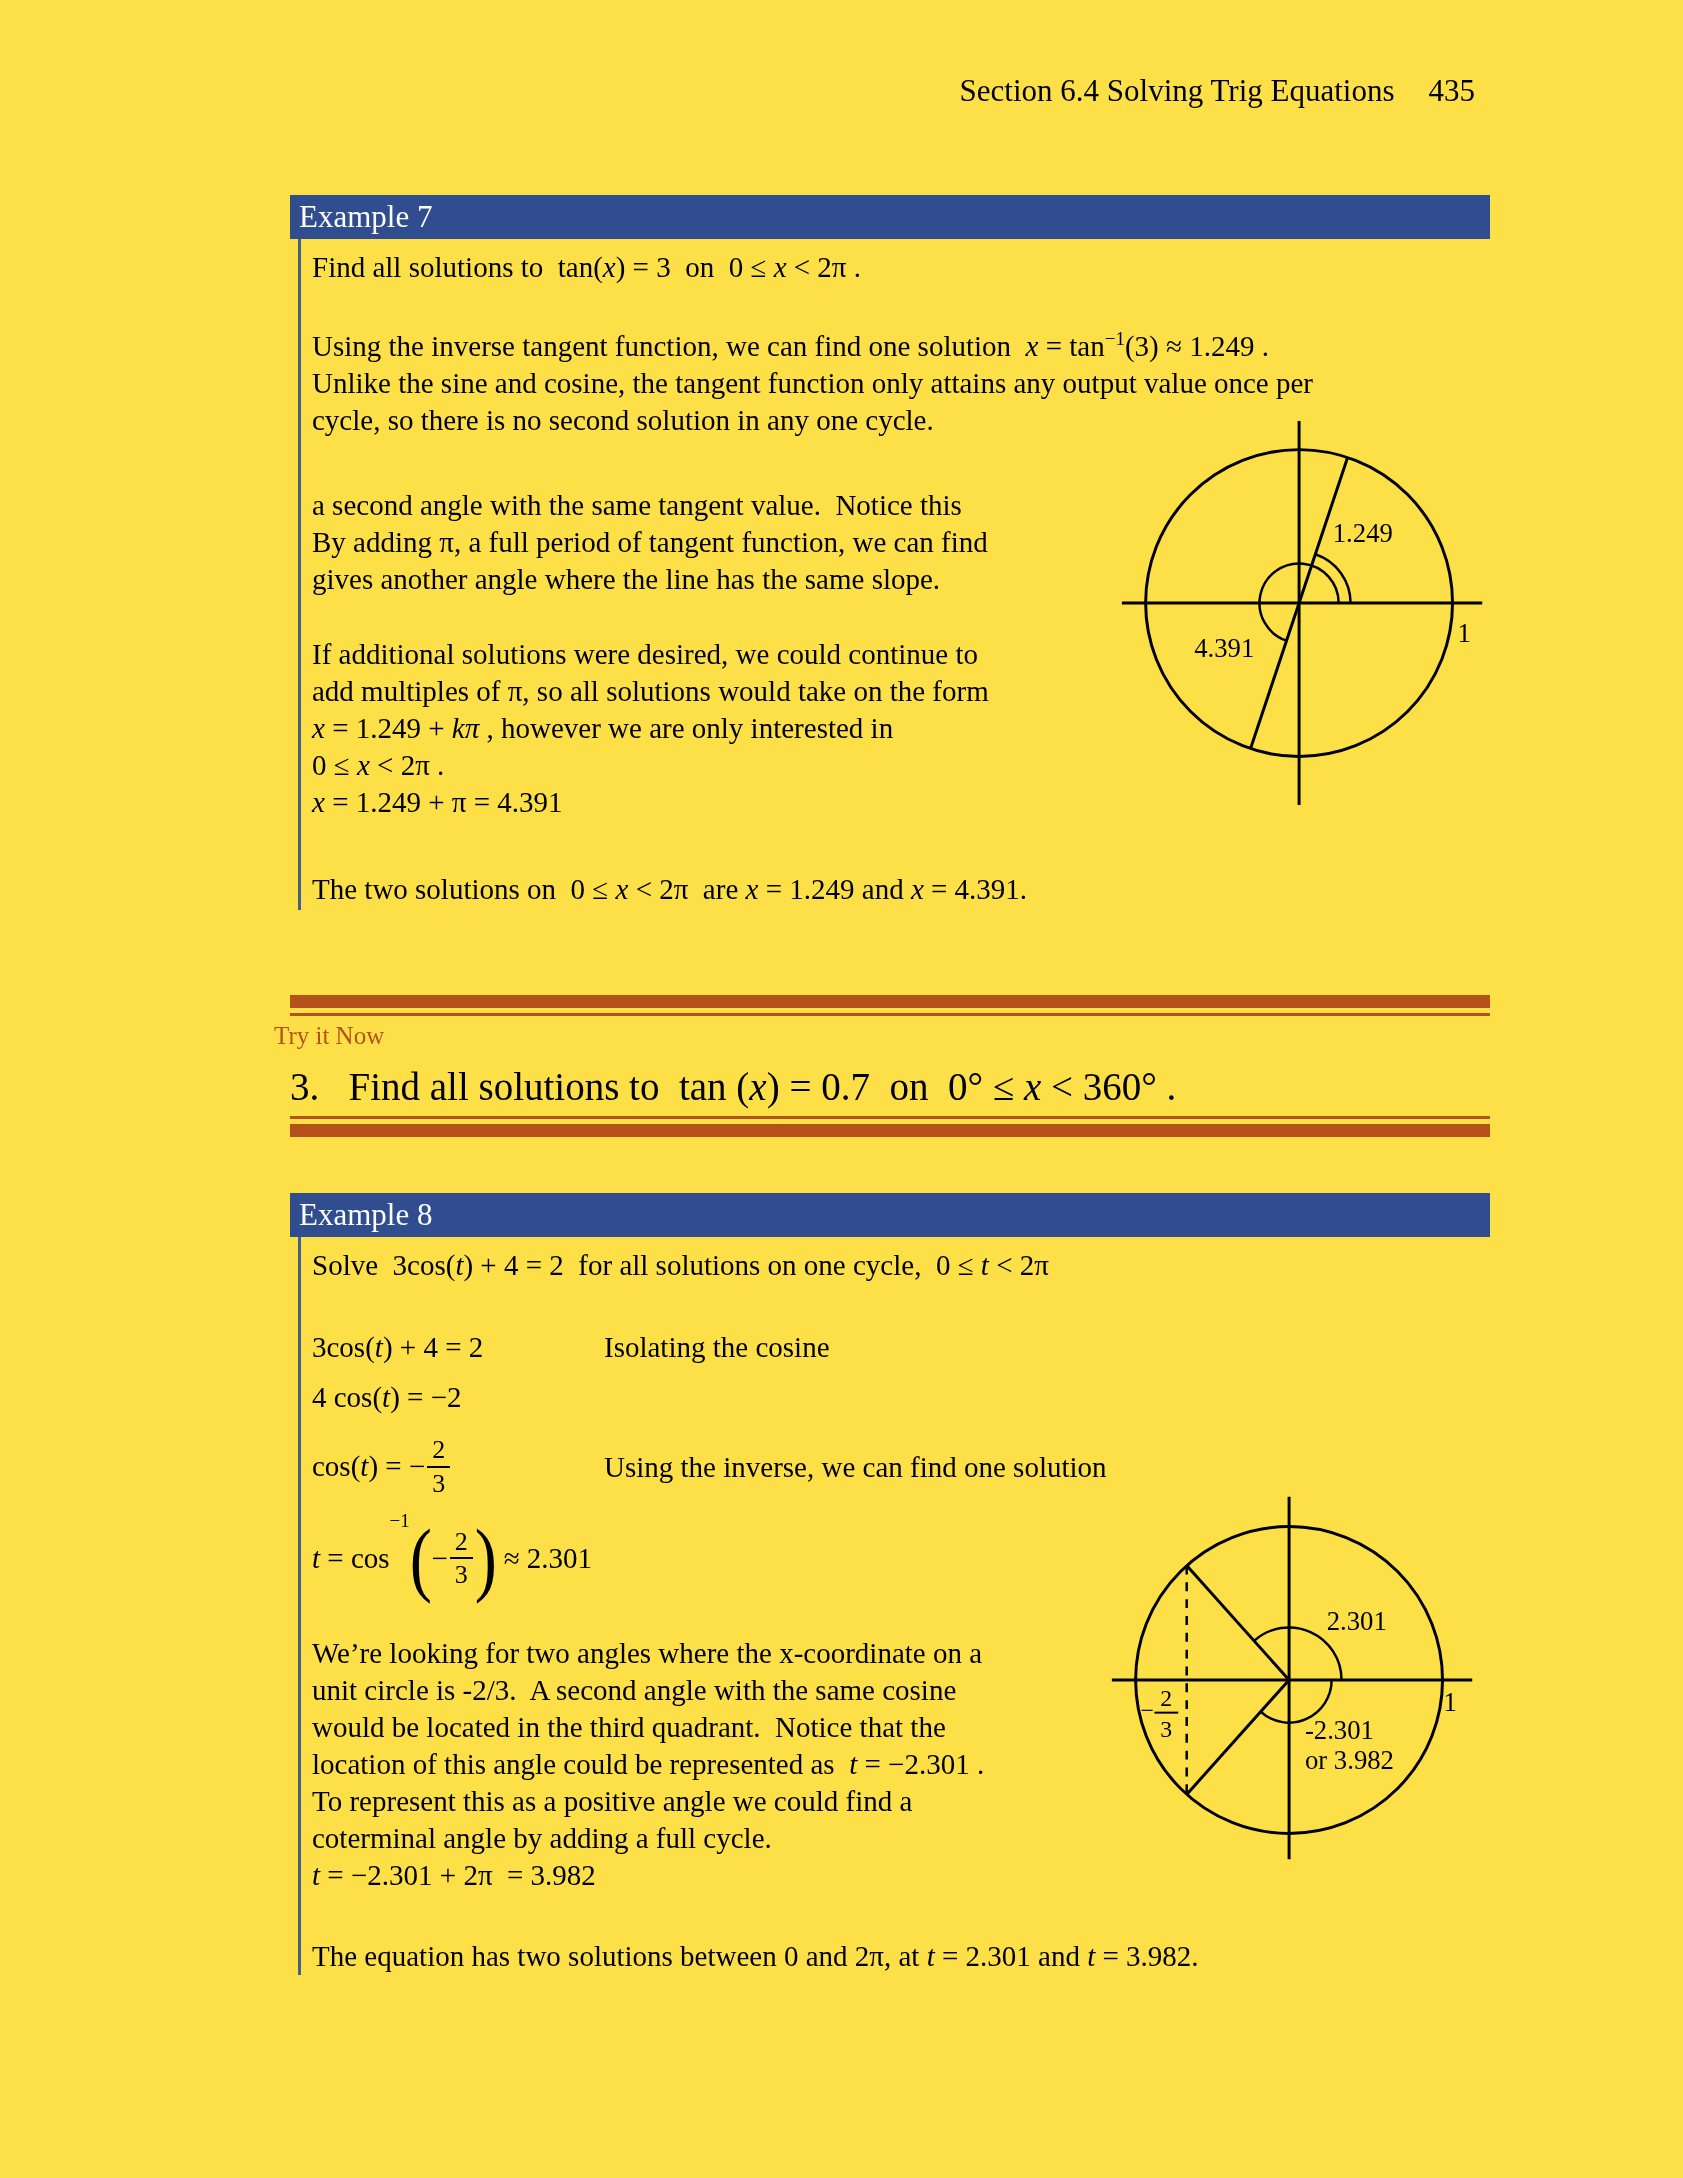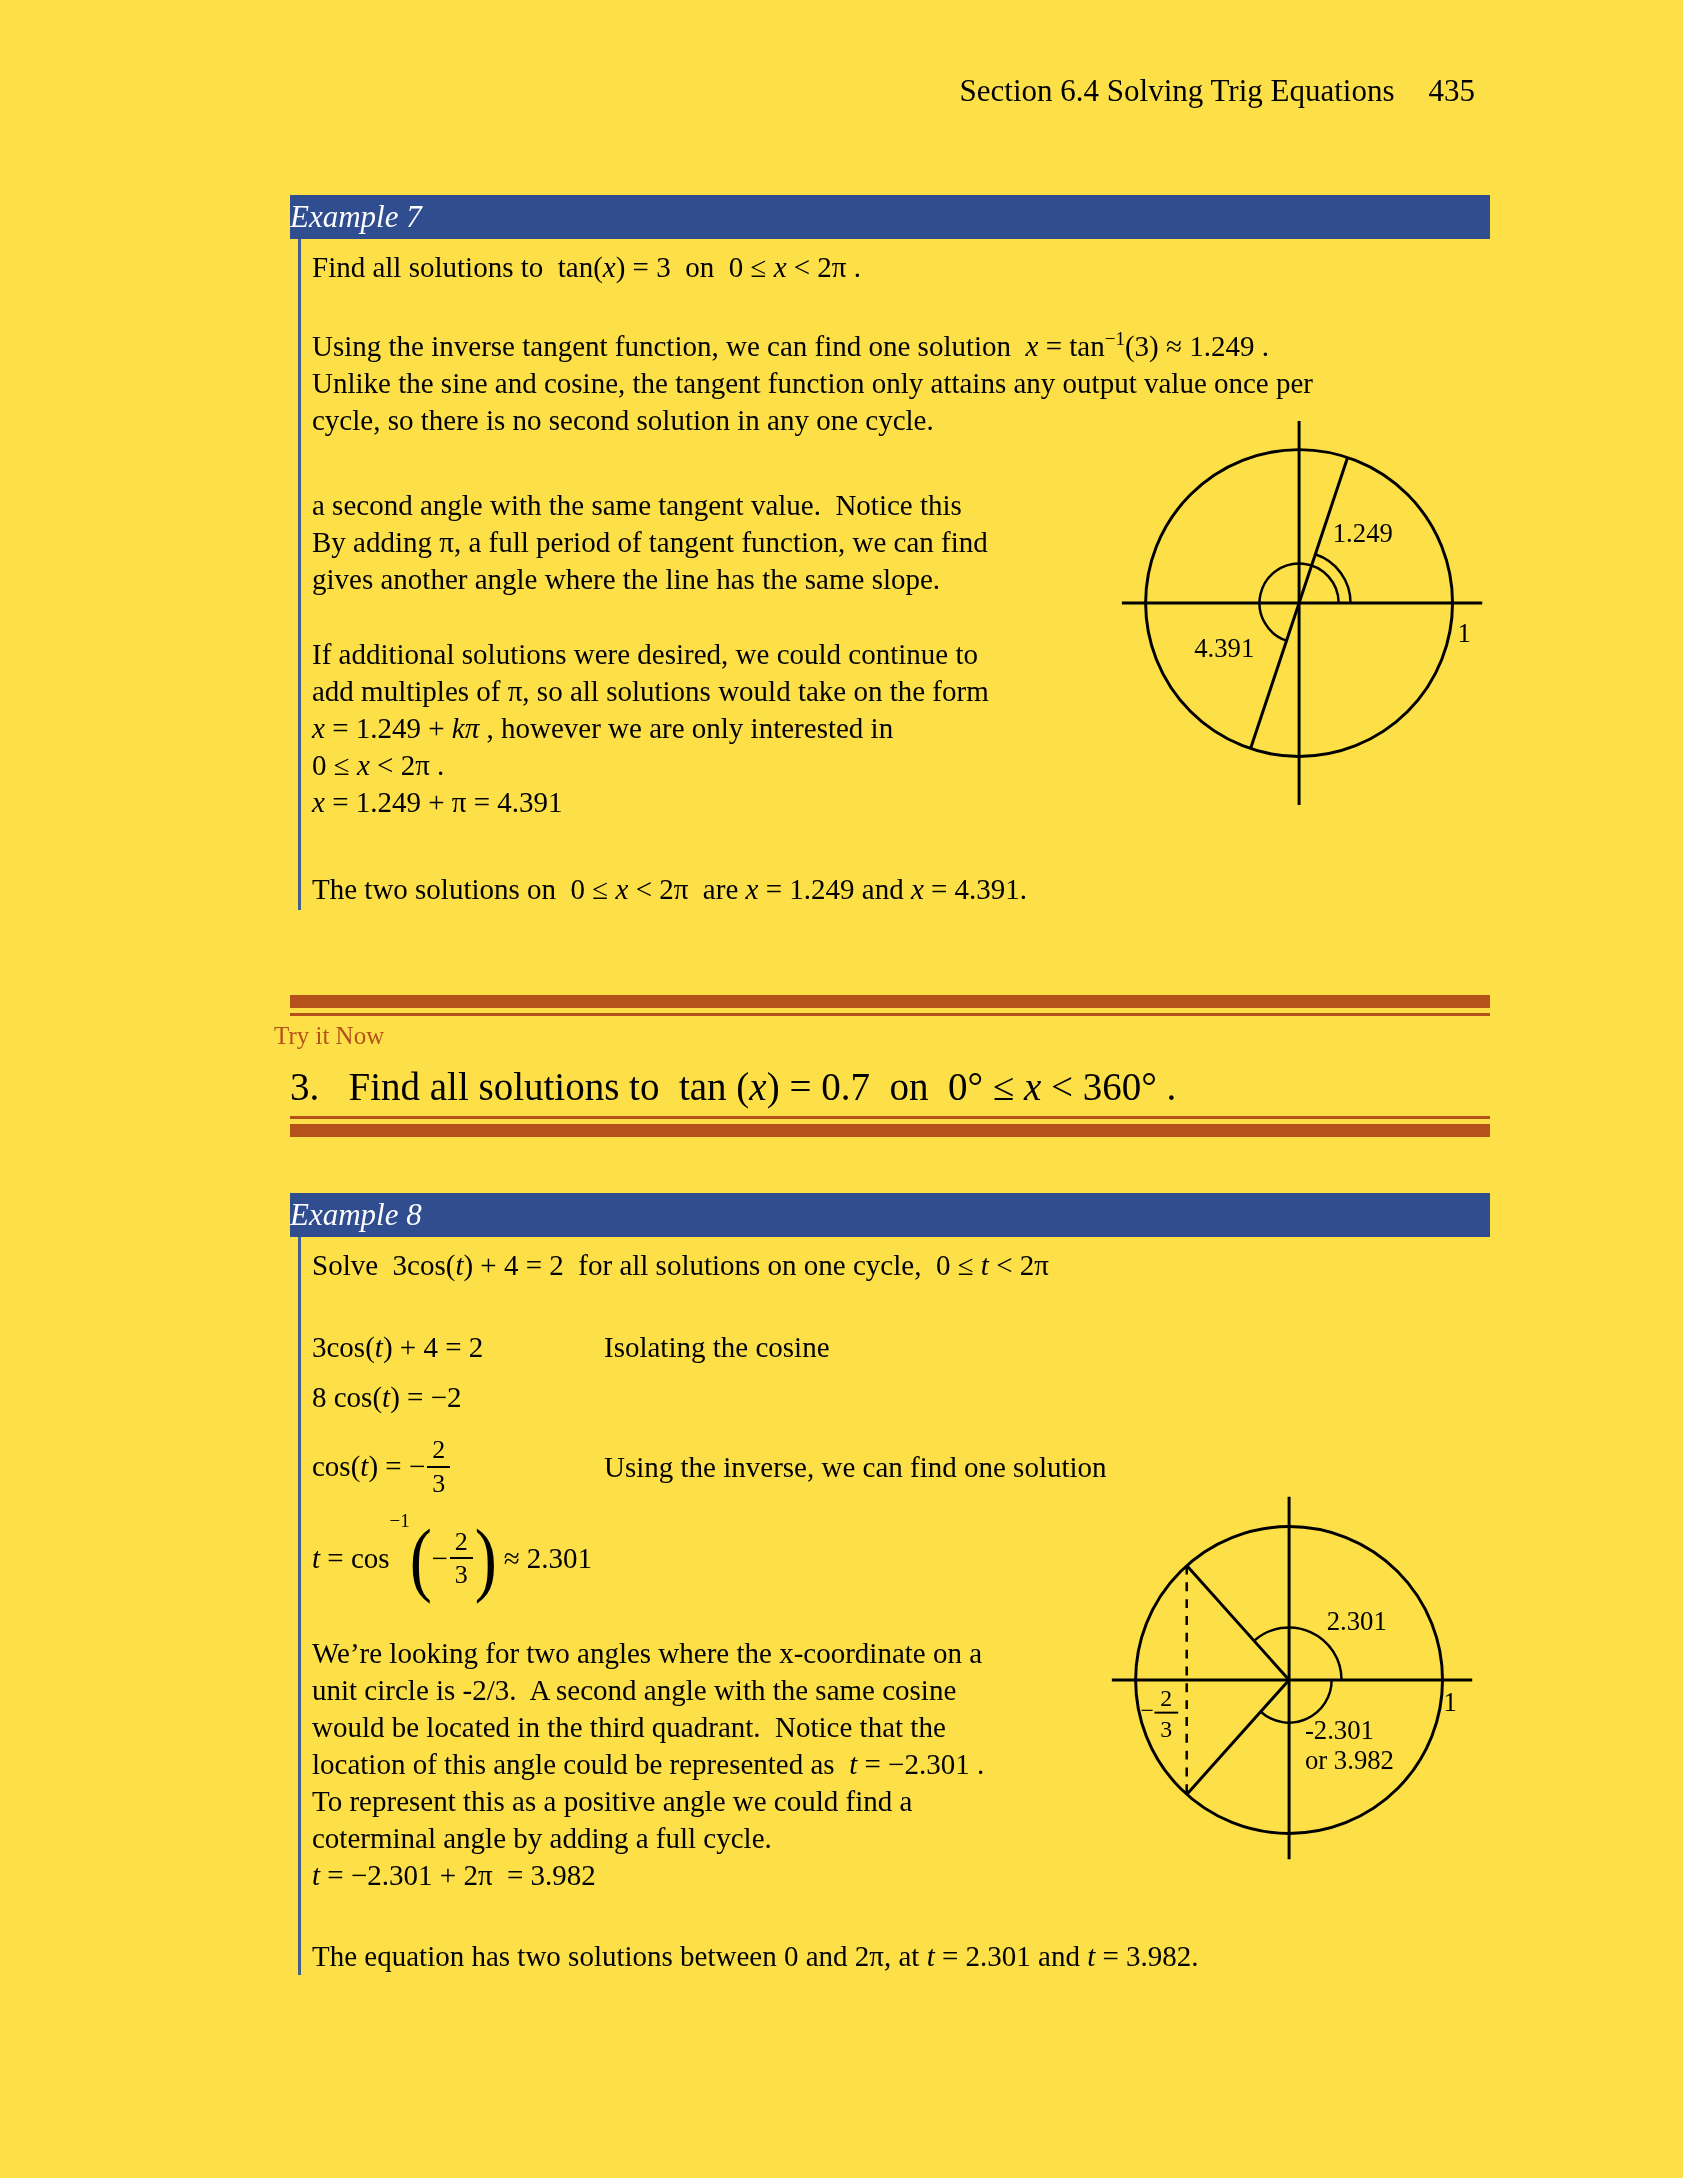--- a/index.html
+++ b/index.html
@@ -1,21 +1,21 @@
 <!DOCTYPE html>
 <html><head>
 <meta charset="utf-8">
 <style>
   html,body{margin:0;padding:0;background:#fff;}
   .page{position:relative;width:1683px;height:2178px;background:#fde047;
         font-family:"Liberation Serif","DejaVu Serif",serif;color:#000;overflow:hidden;}
   .header{position:absolute;top:73px;right:208px;font-size:31px;}
   .header .pagenum{margin-left:34px;}
   .bar{position:absolute;left:290px;width:1200px;height:44px;background:#2F4D8F;
-       color:#FDFDFD;font-size:31px;line-height:44px;padding-left:0;box-sizing:border-box;font-style:italic;}
+       color:#FDFDFD;font-size:31px;line-height:44px;padding-left:9px;box-sizing:border-box;}
   .ebody{position:absolute;left:298px;width:1192px;border-left:3px solid #44618D;
          padding-left:11px;box-sizing:border-box;font-size:29px;}
   .line{height:37px;line-height:37px;white-space:pre;}
   .line span{white-space:pre;}
   .it{font-style:italic;}
   .sp{font-size:19px;vertical-align:super;line-height:0;}
   .eq{display:flex;align-items:center;white-space:pre;}
   .eq span{white-space:pre;}
   .eq .sp{align-self:flex-start;margin-top:2px;vertical-align:baseline;}
   .row{position:relative;display:flex;align-items:center;}
@@ -92,21 +92,21 @@
   </div>
 
   <div class="ebody" style="top:1237px;height:738px">
     <div class="line" style="margin-top:10px"><span>Solve  3cos(</span><span class="it">t</span><span>) + 4 = 2</span><span>  for all solutions on one cycle,  0 ≤ </span><span class="it">t</span><span> &lt; 2π</span></div>
 
     <div class="row" style="margin-top:38px;height:50px">
       <div class="eq"><span>3cos(</span><span class="it">t</span><span>) + 4 = 2</span></div>
       <div class="note">Isolating the cosine</div>
     </div>
     <div class="row" style="height:50px">
-      <div class="eq"><span>8 cos(</span><span class="it">t</span><span>) = −2</span></div>
+      <div class="eq"><span>4 cos(</span><span class="it">t</span><span>) = −2</span></div>
     </div>
     <div class="row" style="height:89px">
       <div class="eq"><span>cos(</span><span class="it">t</span><span>) = −</span><span class="frac"><span class="num">2</span><span class="den">3</span></span></div>
       <div class="note">Using the inverse, we can find one solution</div>
     </div>
     <div class="row" style="height:94px">
       <div class="eq"><span class="it">t</span><span> = cos</span><span class="sp">−1</span><span class="bigp">(</span><span>−</span><span class="frac"><span class="num">2</span><span class="den">3</span></span><span class="bigp">)</span><span> ≈ 2.301</span></div>
     </div>
 
     <div style="margin-top:30px;width:683px">

